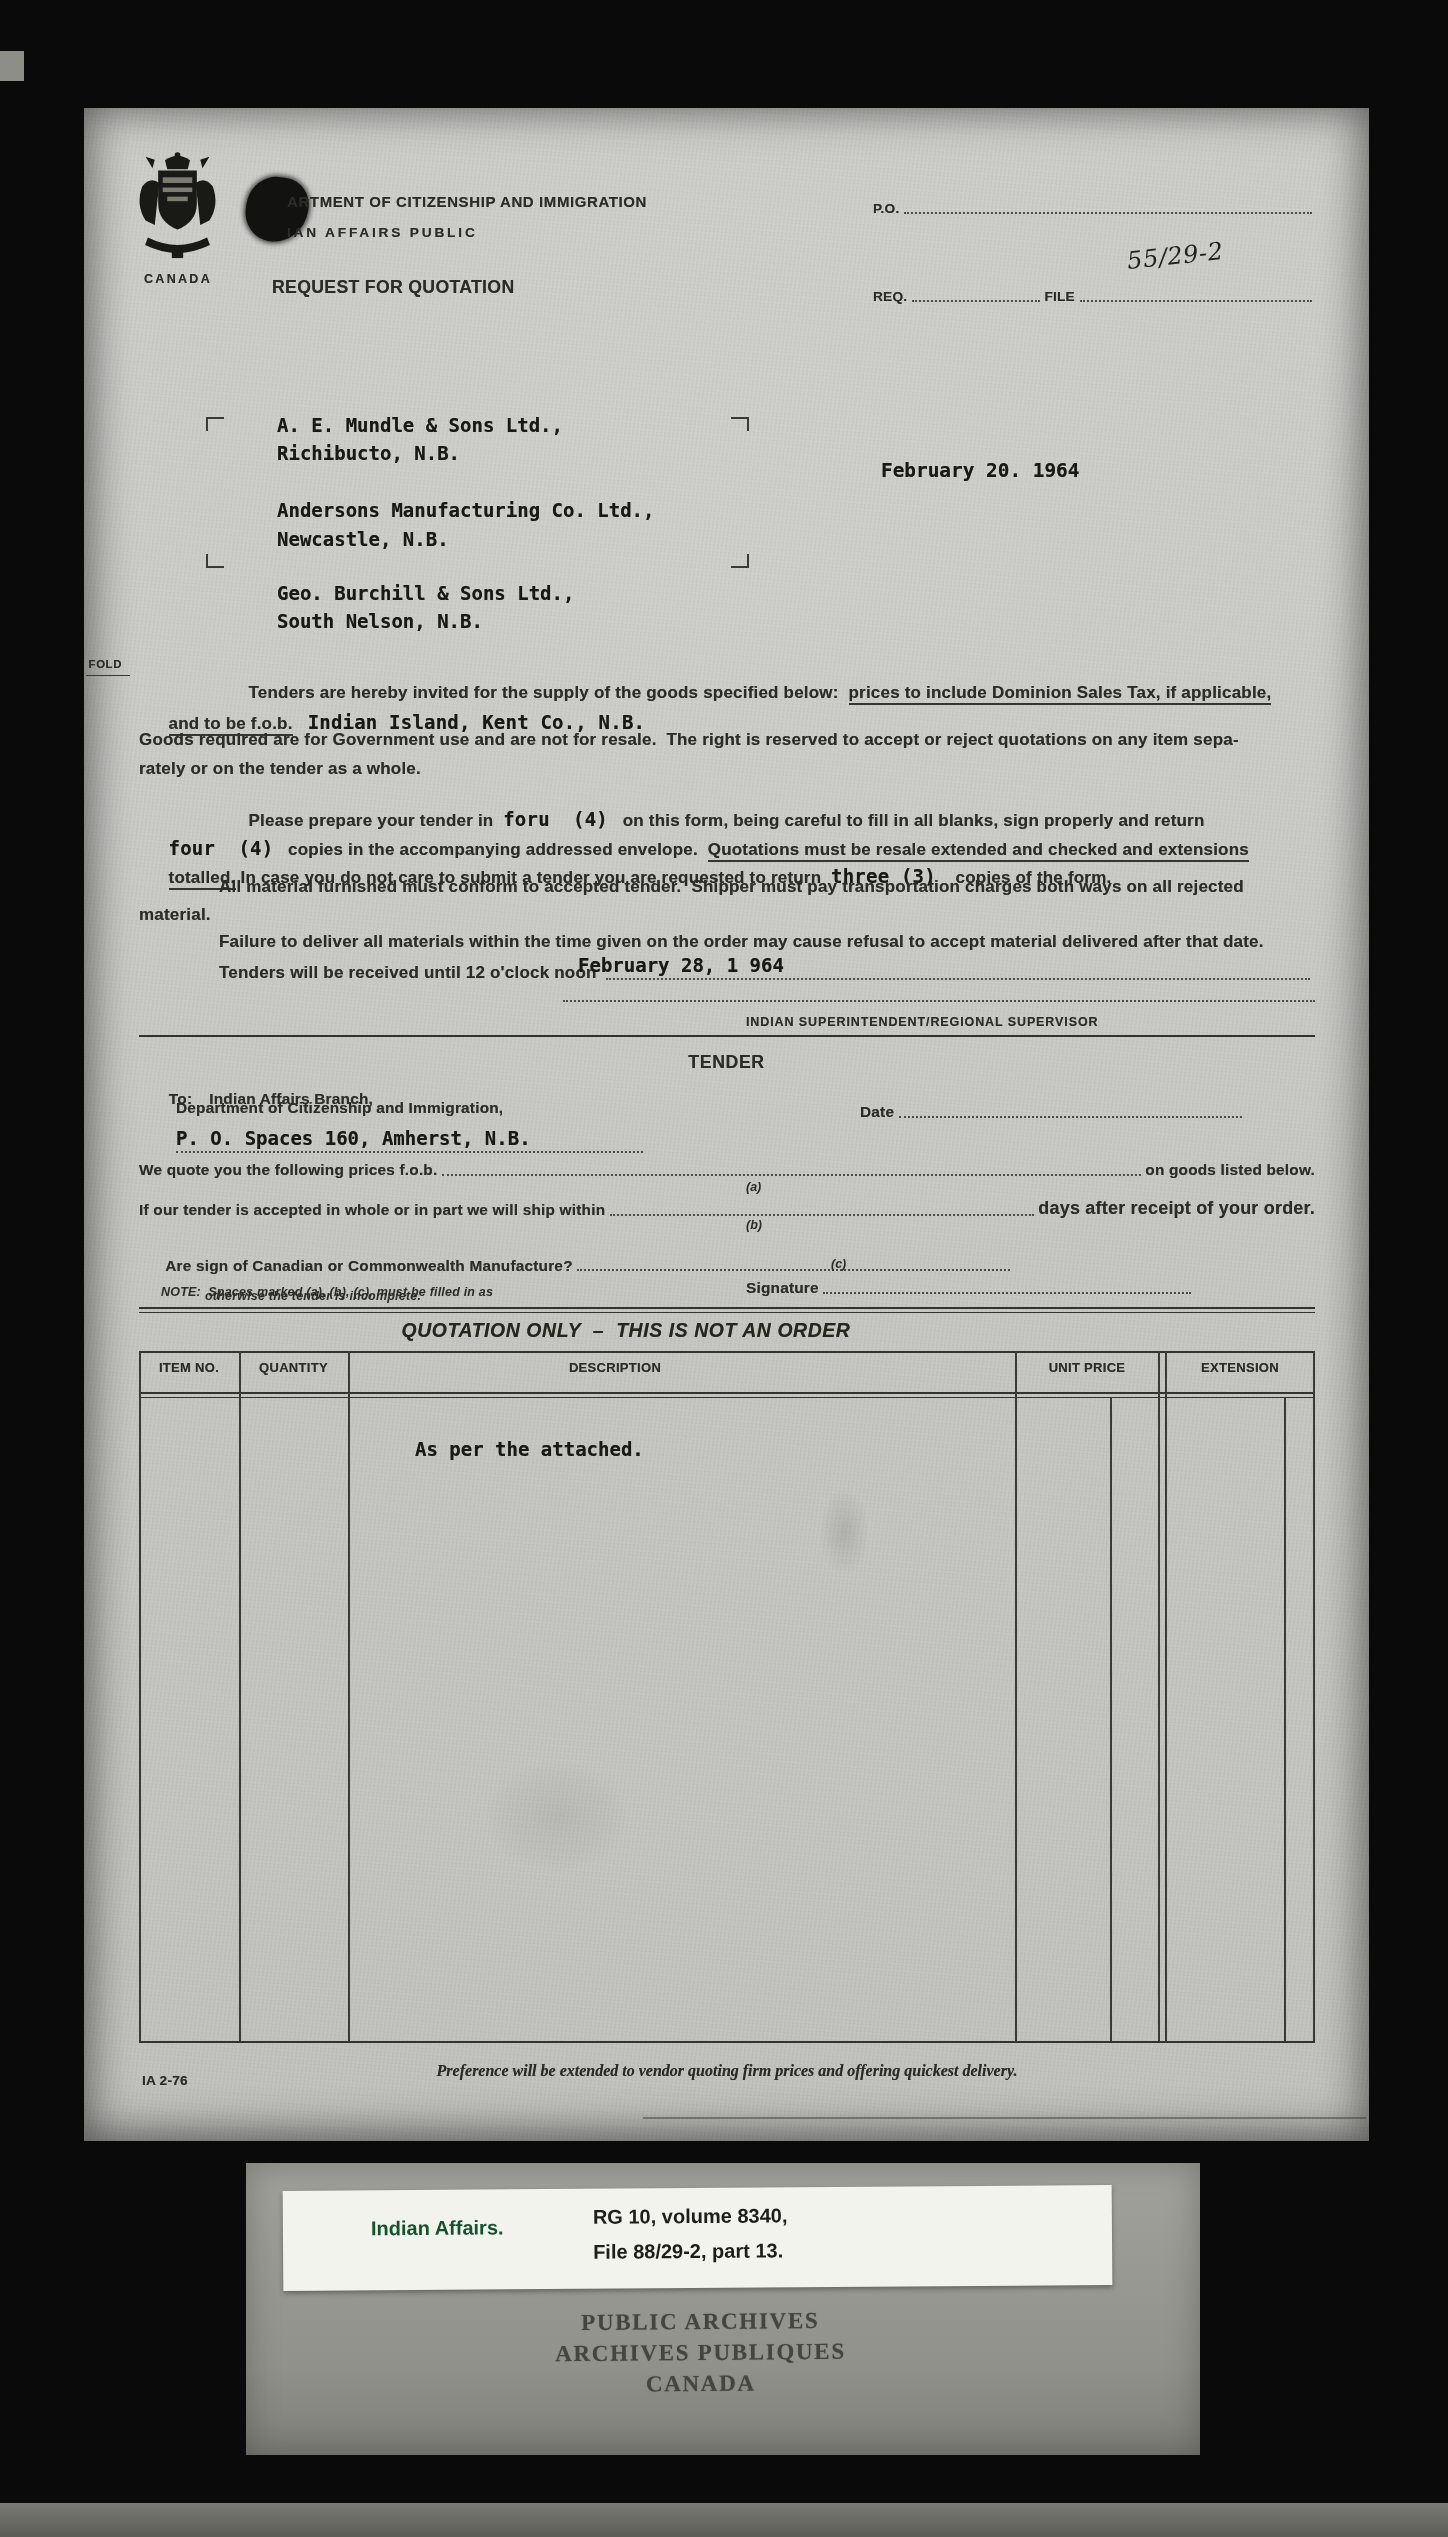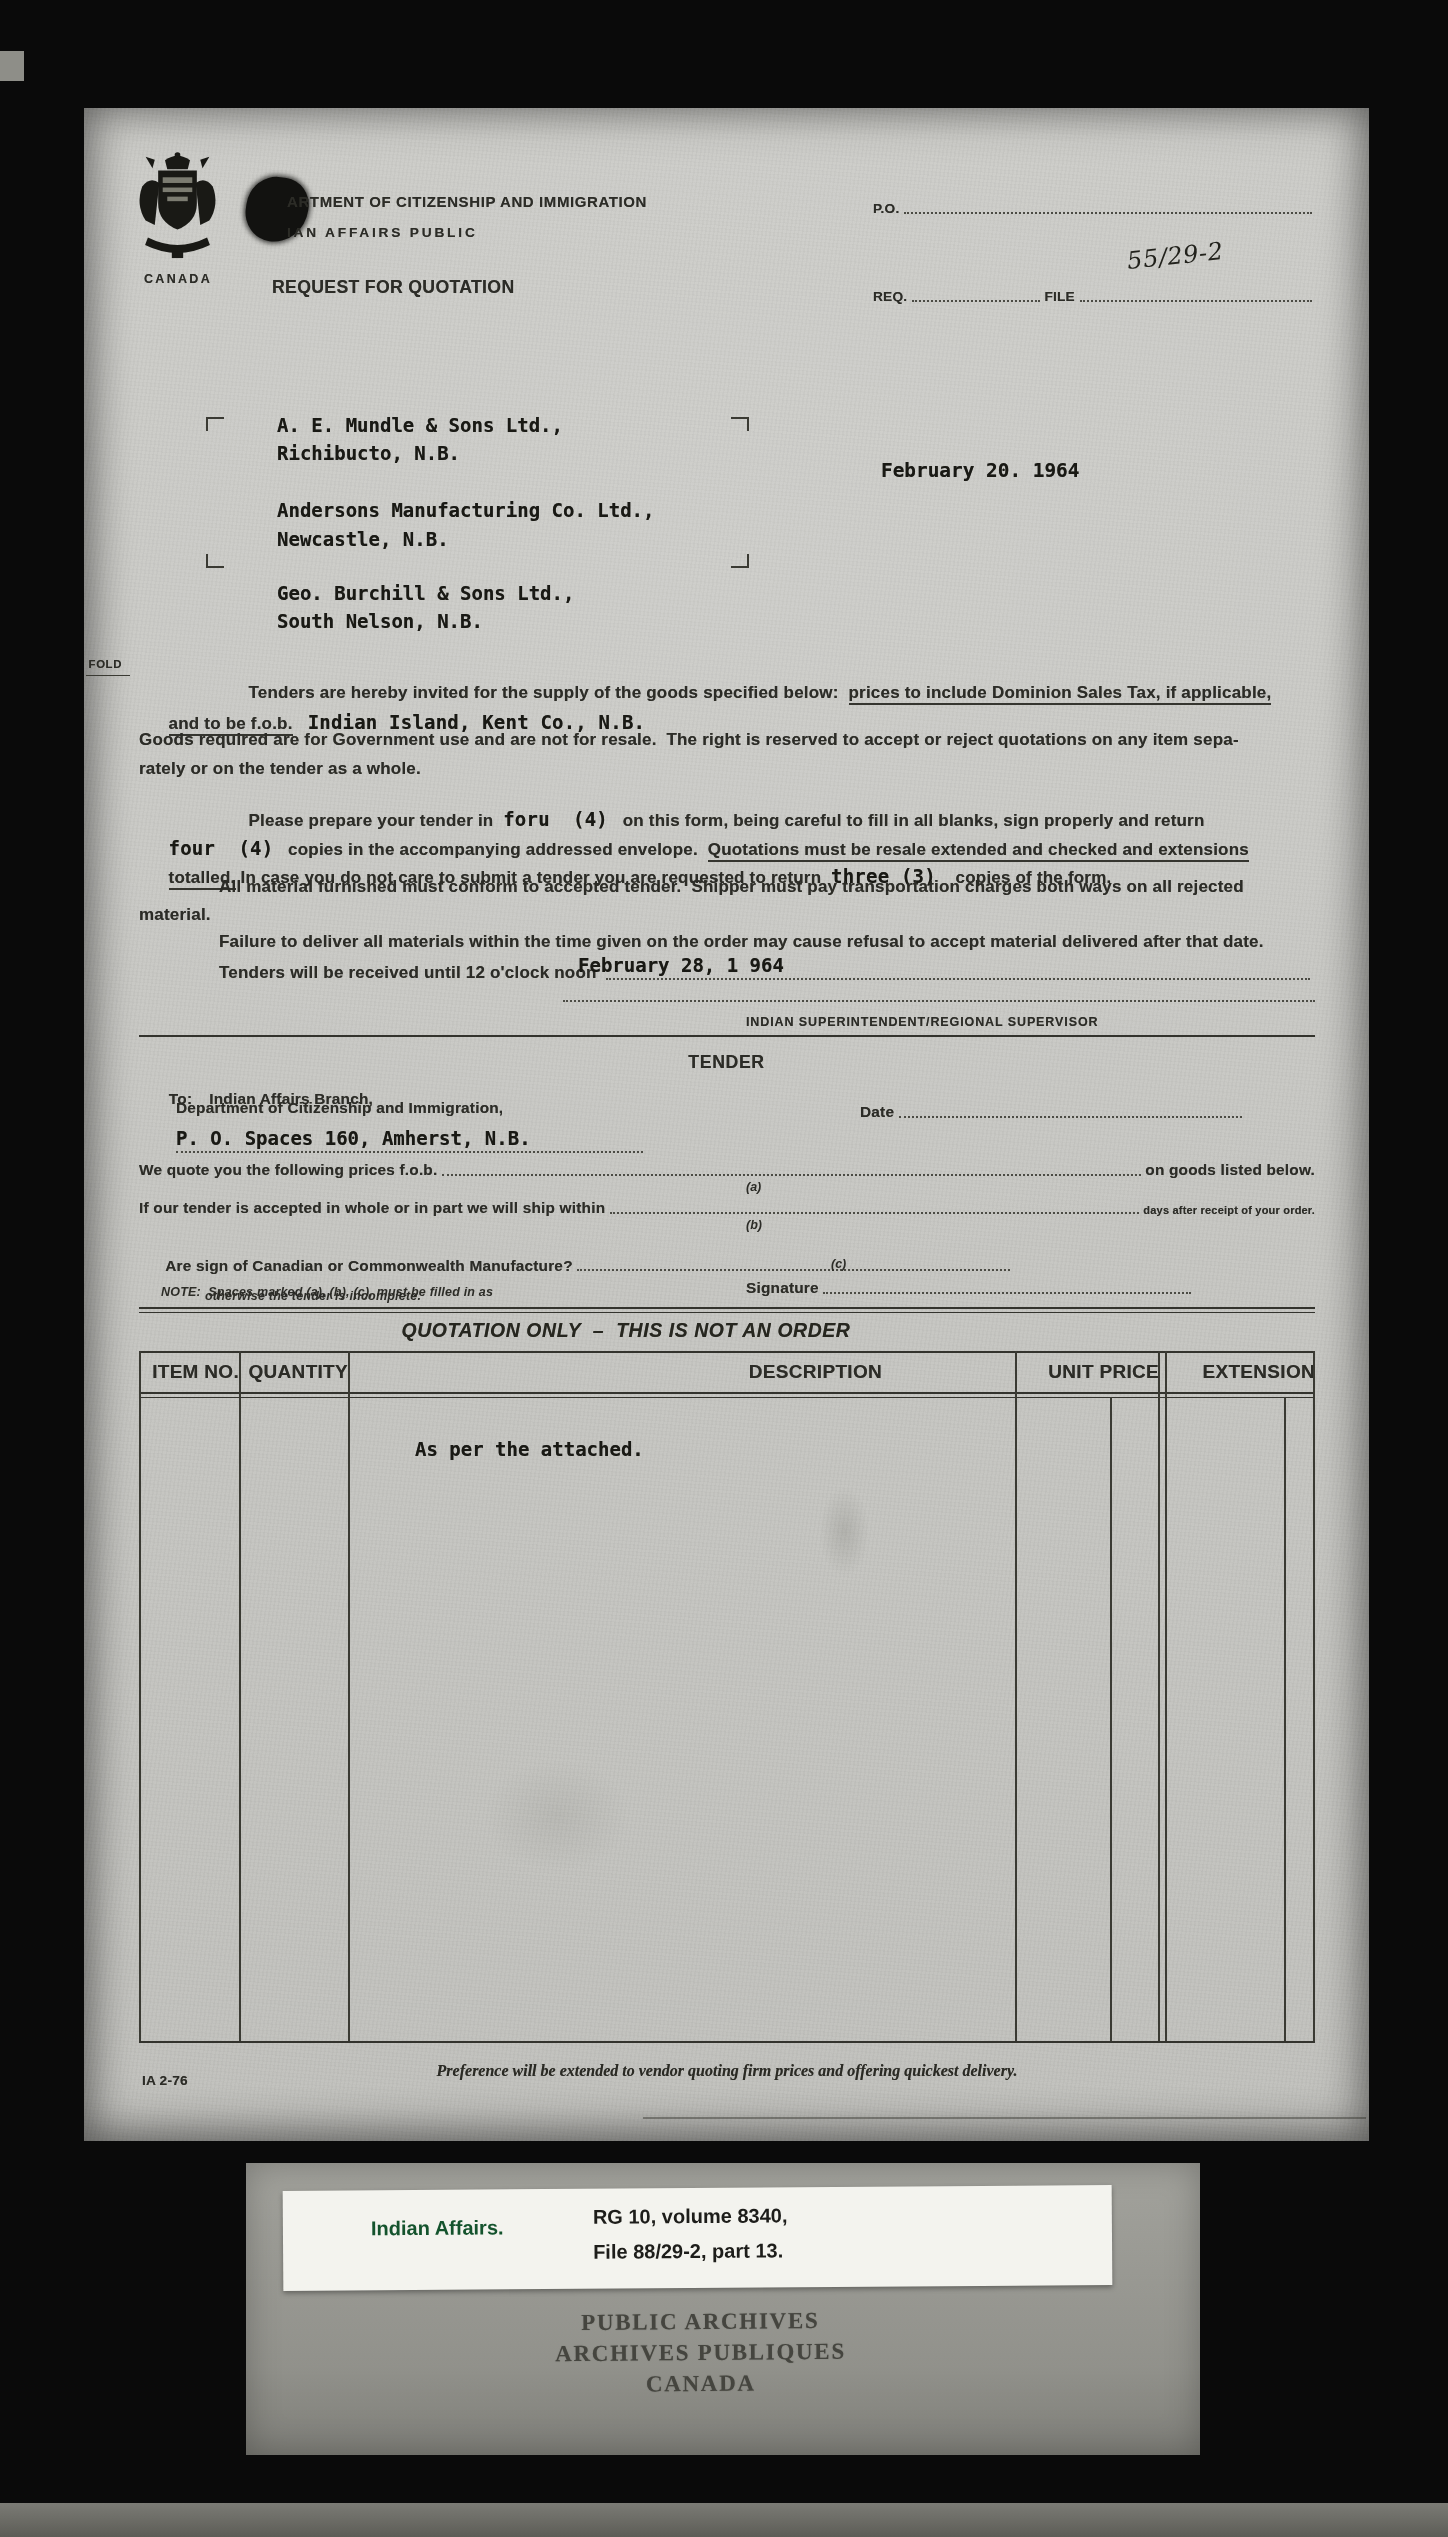--- a/index.html
+++ b/index.html
@@ -21,21 +21,21 @@
   .typed{font-family:"DejaVu Sans Mono",monospace;font-weight:700;font-size:19px;color:#191914;
     white-space:pre;text-shadow:0 0 0.6px rgba(0,0,0,.5)}
   .u{border-bottom:2.3px solid #35352f;padding-bottom:1.1px}
   .dots{display:inline-block;border-bottom:2.3px dotted #4b4b44;height:16px}
   .flexline{display:flex;align-items:flex-end}
   .flexline .dots{margin:0 4.6px 2.8px}
   .rule{position:absolute;background:#33332d}
   .vline{position:absolute;background:#3a3a33;width:1.7px}
   .mark{position:absolute;font:italic 700 12.5px "Liberation Sans",sans-serif;color:#2c2c27}
   .note{font:italic 700 12.5px "Liberation Sans",sans-serif;color:#2c2c27;letter-spacing:0.2px;white-space:pre}
-  .th{font-size:19px;text-align:right;letter-spacing:0.3px}
+  .th{font-size:13px;text-align:center;letter-spacing:0.3px}
   .smudge{position:absolute;border-radius:50%;pointer-events:none}
 </style>
 </head>
 <body>
 
 <div class="canvas">
 
   <div class="abs" style="left:0;top:51px;width:24px;height:30px;background:#8e8e88"></div>
 
   <div class="paper">
@@ -151,21 +151,21 @@
     <div class="abs flexline" style="left:55px;top:1052px;width:1176px">
       <span class="print" style="font-size:15.4px">We quote you the following prices f.o.b.</span>
       <span class="dots" style="flex:1"></span>
       <span class="print" style="font-size:15.4px">on goods listed below.</span>
     </div>
     <div class="mark" style="left:662px;top:1072px">(a)</div>
 
     <div class="abs flexline" style="left:55px;top:1090px;width:1176px">
       <span class="print" style="font-size:15.4px">If our tender is accepted in whole or in part we will ship within</span>
       <span class="dots" style="flex:1"></span>
-      <span class="print" style="font-size:11px">days after receipt of your order.</span>
+      <span class="print" style="font-size:18px">days after receipt of your order.</span>
     </div>
     <div class="mark" style="left:662px;top:1110px">(b)</div>
 
     <div class="abs print" style="left:55px;top:1129px;font-size:15.4px">
       <span>Are sign of Canadian or Commonwealth Manufacture?</span><span class="dots" style="width:433px;margin-left:4.6px"></span>
     </div>
     <div class="mark" style="left:747px;top:1149px">(c)</div>
 
     <div class="abs note" style="left:55px;top:1163px">
       <span>NOTE:</span><span>  Spaces marked (a), (b), (c), must be filled in as</span>

